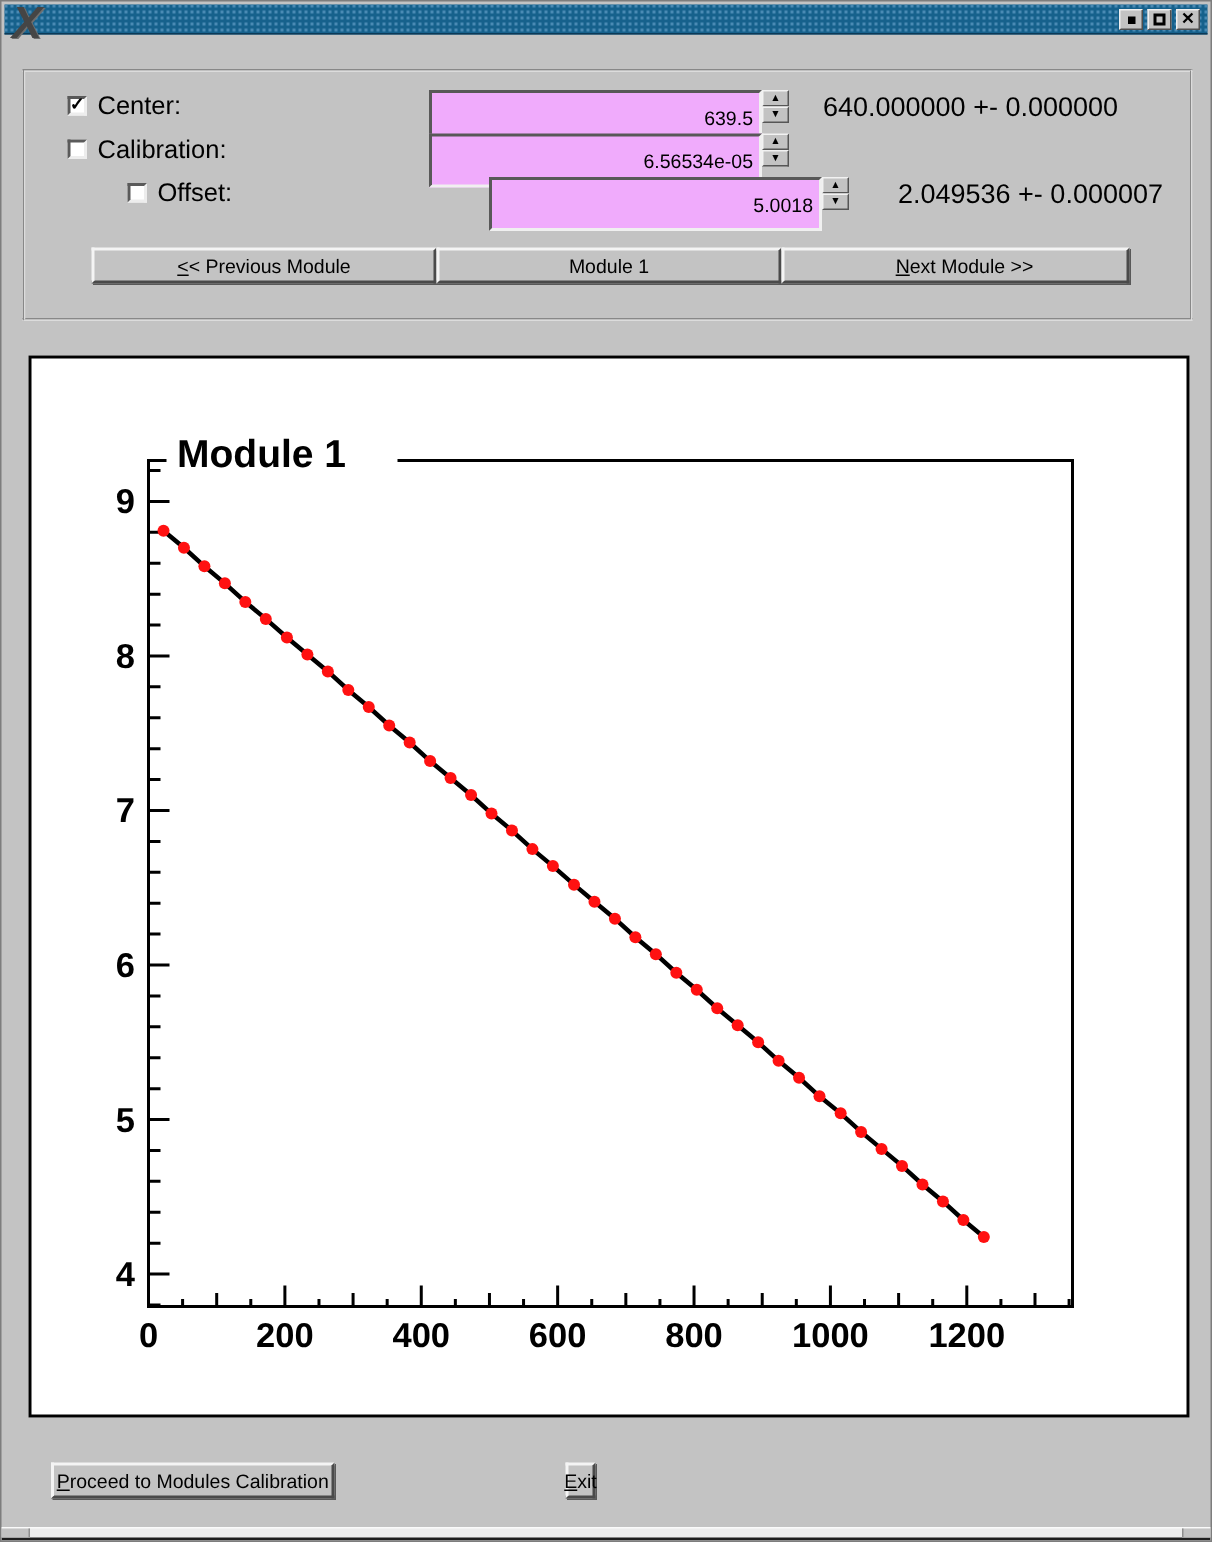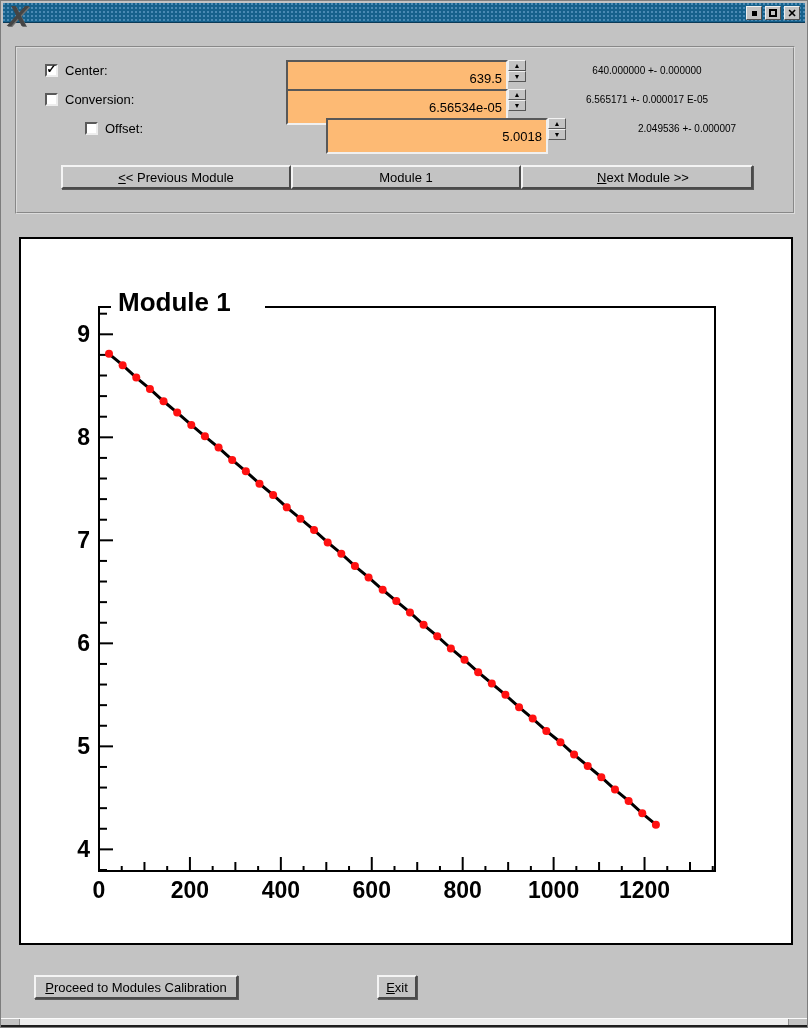--- a/index.html
+++ b/index.html
@@ -43,34 +43,34 @@
   }
   .ctl-row { position:absolute; left:0; width:100%; height:22px; }
   .row-0 { top:12px; } .row-1 { top:41px; } .row-2 { top:70px;margin-left:40px; }
 
   .cb {
     position:absolute; left:28px; top:4px; width:13px; height:13px;
     background:#fff; border:2px solid; border-color:#5a5a5a #ededed #ededed #5a5a5a;
     display:flex; align-items:center; justify-content:center;
   }
   .cb .check { font-size:12px; font-weight:bold; line-height:9px; color:#000; transform:translateY(-1px); }
-  .cb-label { position:absolute; left:48px; top:0; line-height:22px; font-size:13px; color:#000; }
+  .cb-label { position:absolute; left:48px; top:0; line-height:22px; font-size:17px; color:#000; }
 
   .field {
     position:absolute; left:269px; top:0; width:222px; height:22px;
-    background:#fdba74; border:2px solid; border-color:#585858 #f0f0f0 #f0f0f0 #585858;
+    background:#f0abfc; border:2px solid; border-color:#585858 #f0f0f0 #f0f0f0 #585858;
     text-align:right; padding:16px 4px; font-size:13px; font-family:"Liberation Sans", sans-serif;
   }
   .spin { position:absolute; left:491px; top:0; width:18px; height:22px; display:flex; flex-direction:column; }
   .spin-btn {
     flex:1 1 50%; background:#c3c3c3; border:1px solid; border-color:#f2f2f2 #565656 #565656 #f2f2f2;
     display:flex; align-items:center; justify-content:center;
     font-size:7px; line-height:7px; color:#000; padding:0;
   }
-  .result { position:absolute; left:500px; top:0; width:260px; line-height:22px; text-align:center; font-size:10px; color:#000; }
+  .result { position:absolute; left:500px; top:0; width:260px; line-height:22px; text-align:center; font-size:18px; color:#000; }
 
   .btn3d {
     position:absolute; height:24px; background:#c3c3c3;
     border:2px solid; border-color:#f4f4f4 #4a4a4a #4a4a4a #f4f4f4;
     box-shadow:1px 1px 0 rgba(0,0,0,0.55);
     display:flex; align-items:center; justify-content:center;
     font-size:13px; color:#000; font-family:"Liberation Sans", sans-serif;
   }
   .nav-prev { left:44px; top:117px; width:230px; }
   .nav-cur  { left:274px; top:117px; width:230px; }
@@ -81,23 +81,23 @@
   .canvas {
     position:absolute; left:18px; top:236px; width:774px; height:708px;
     background:#fff; border:2px solid #000;
   }
   .canvas svg { display:block; width:770px; height:704px; }
   .tick-label { font-family:"Liberation Sans", sans-serif; font-size:23px; font-weight:bold; fill:#000; }
   .chart-title { font-family:"Liberation Sans", sans-serif; font-size:26px; font-weight:bold; fill:#000; }
 
   
   .foot-btn { top:974px; font-size:13px; }
-  .fb-proceed { left:33px; width:204px; }
+  .fb-proceed { left:33px; width:189px; }
   .fb-write { left:213px; width:161px; }
-  .fb-exit { left:376px; width:40px; }
+  .fb-exit { left:376px; width:20px; }
   .disabled { color:#8f8f8f; text-shadow:1px 1px 0 #e9e9e9; }
 
   .bottombar {
     position:absolute; left:0; right:0; bottom:0; height:9px;
     background:#ededed; border-top:1px solid #fafafa; border-bottom:2px solid #1e1e1e;
   }
   .bb-handle-l { position:absolute; left:0; top:0; bottom:0; width:19px; background:#c3c3c3; border-right:1px solid #8f8f8f; }
   .bb-handle-r { position:absolute; right:0; top:0; bottom:0; width:19px; background:#c3c3c3; border-left:1px solid #8f8f8f; }
 </style>
 </head>
@@ -134,31 +134,30 @@
           </button>
         <button class="spin-btn">
             <span>▼</span>
           </button>
       </div>
       <div class="result">640.000000 +- 0.000000</div>
     </div>
 
     <div class="ctl-row row-1">
       <div class="cb"></div>
-      <span class="cb-label">Conversion:</span>
+      <span class="cb-label">Calibration:</span>
       <input class="field" value="6.56534e-05" style="">
       <div class="spin">
         <button class="spin-btn">
             <span>▲</span>
           </button>
         <button class="spin-btn">
             <span>▼</span>
           </button>
       </div>
-      <div class="result">6.565171 +- 0.000017 E-05</div>
     </div>
 
     <div class="ctl-row row-2">
       <div class="cb"></div>
       <span class="cb-label">Offset:</span>
       <input class="field" value="5.0018" style="">
       <div class="spin">
         <button class="spin-btn">
             <span>▲</span>
           </button>

